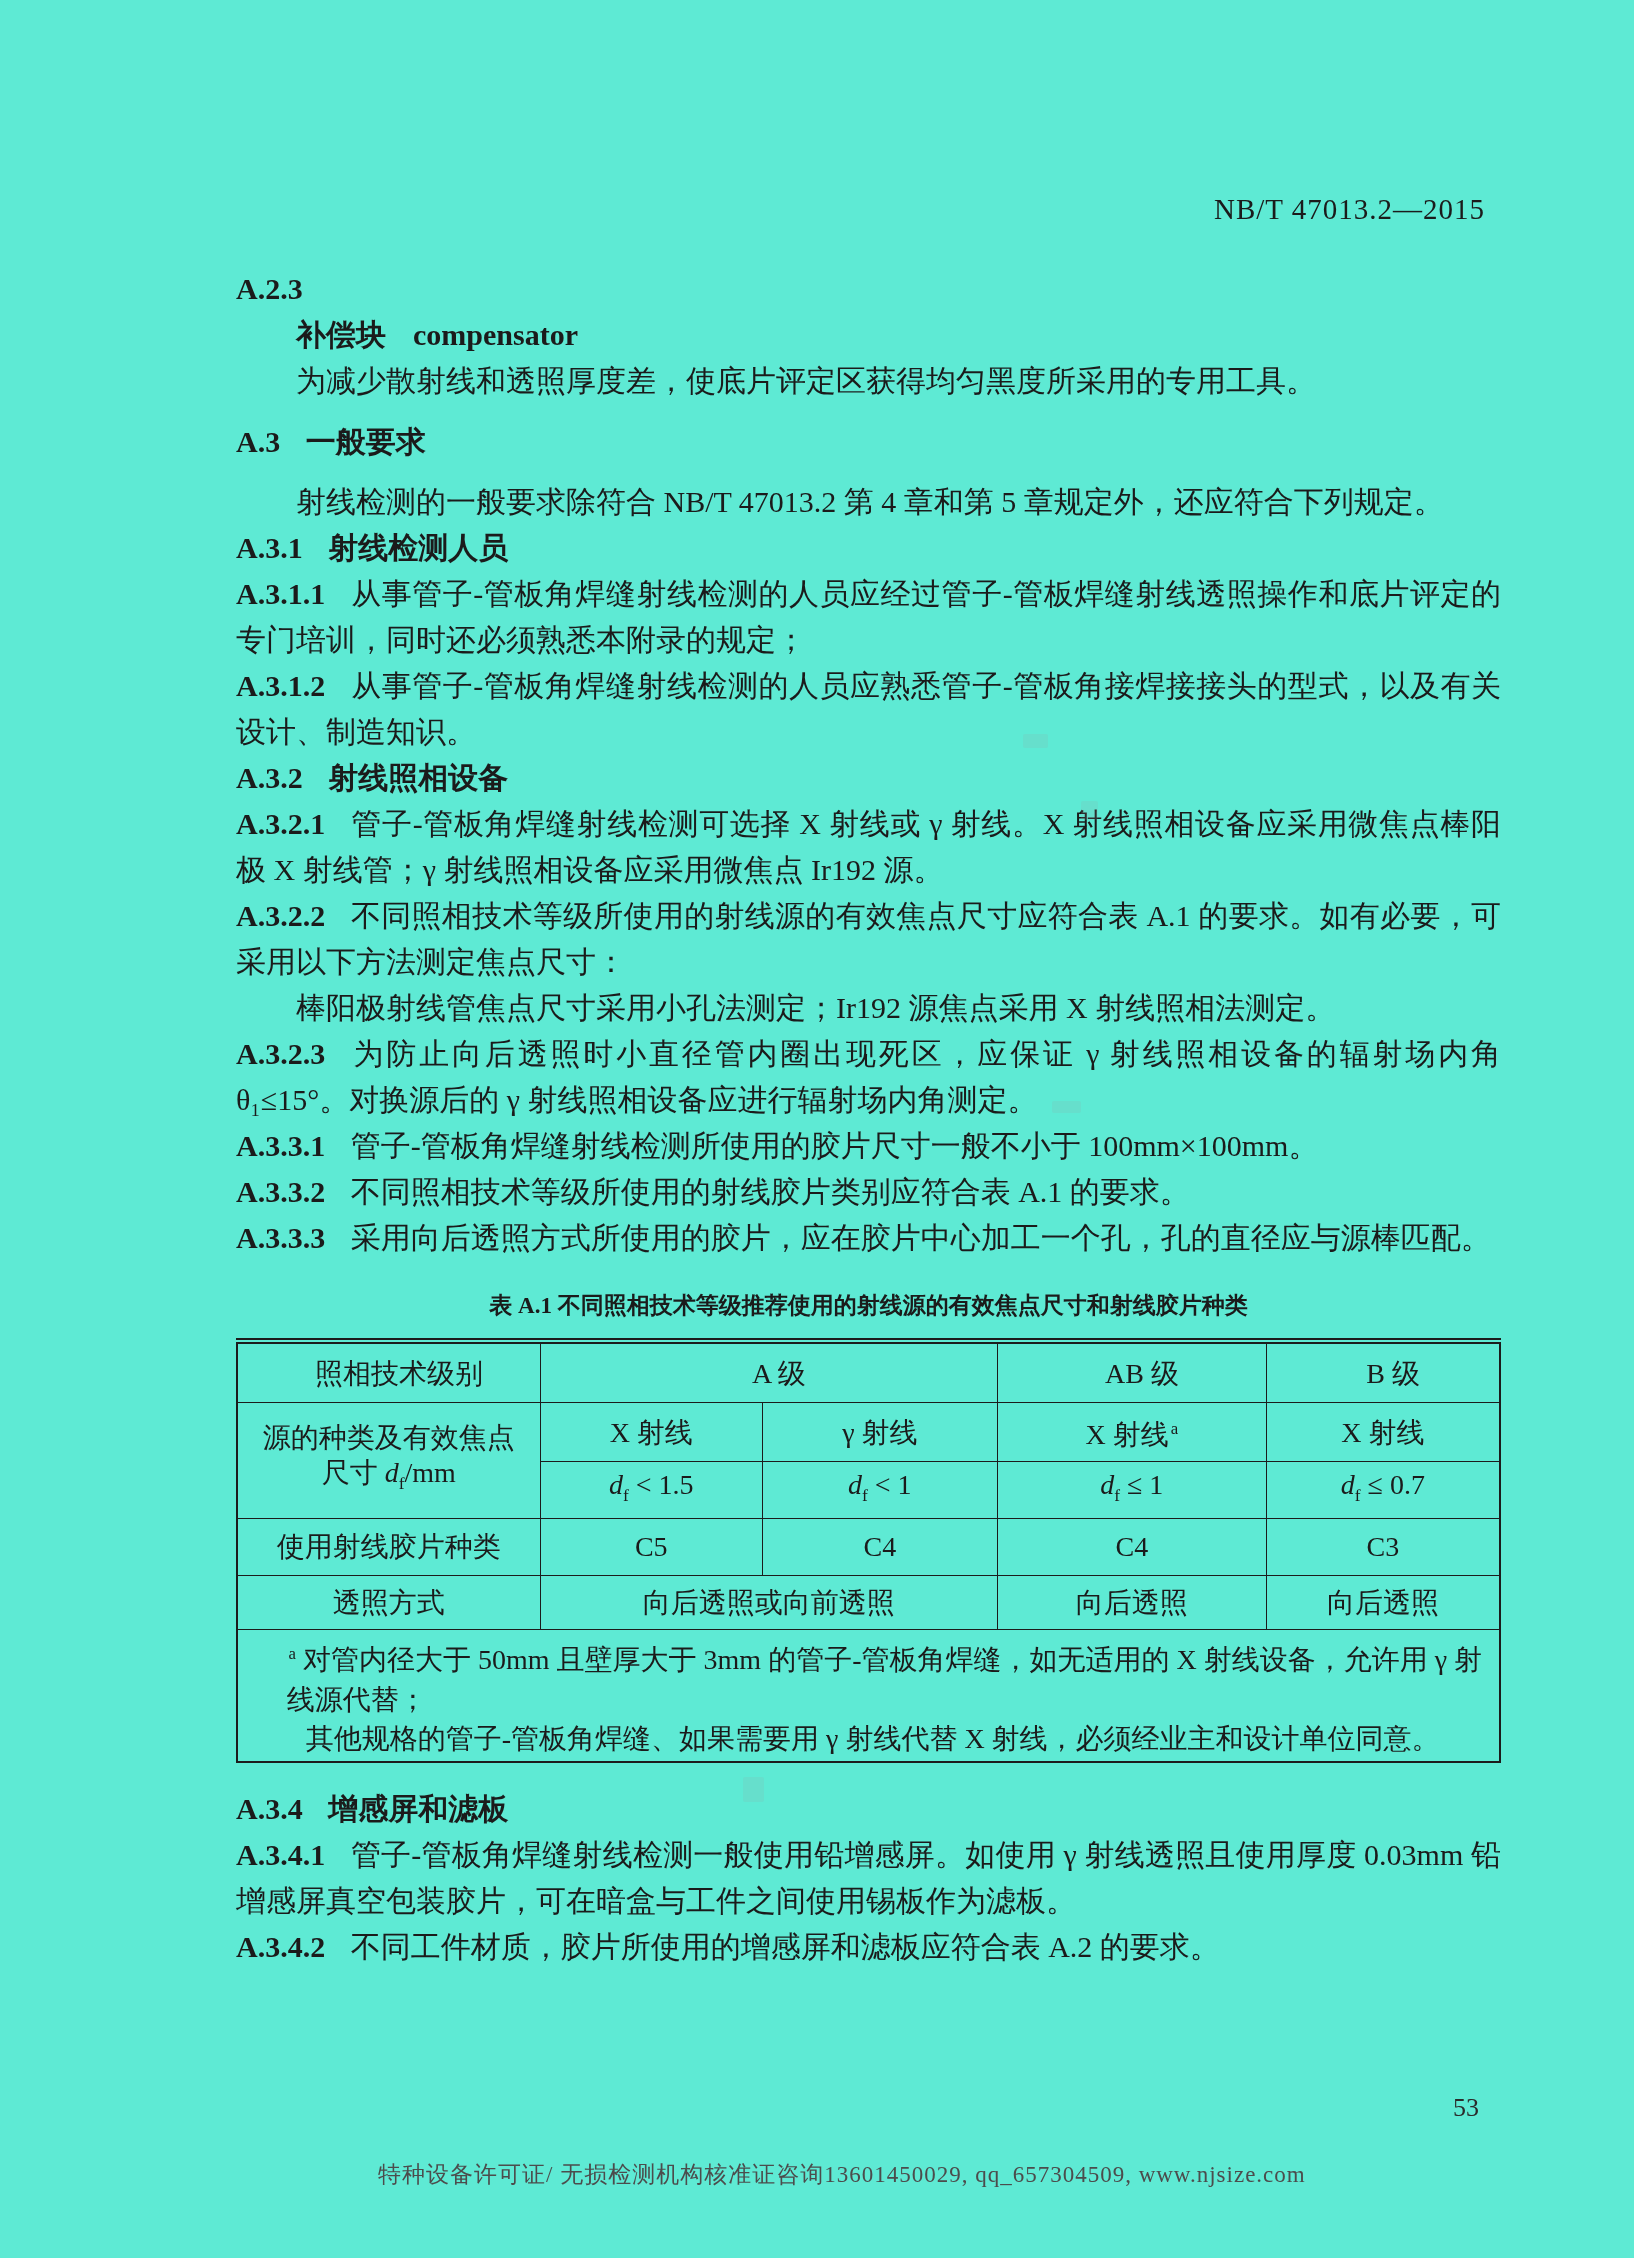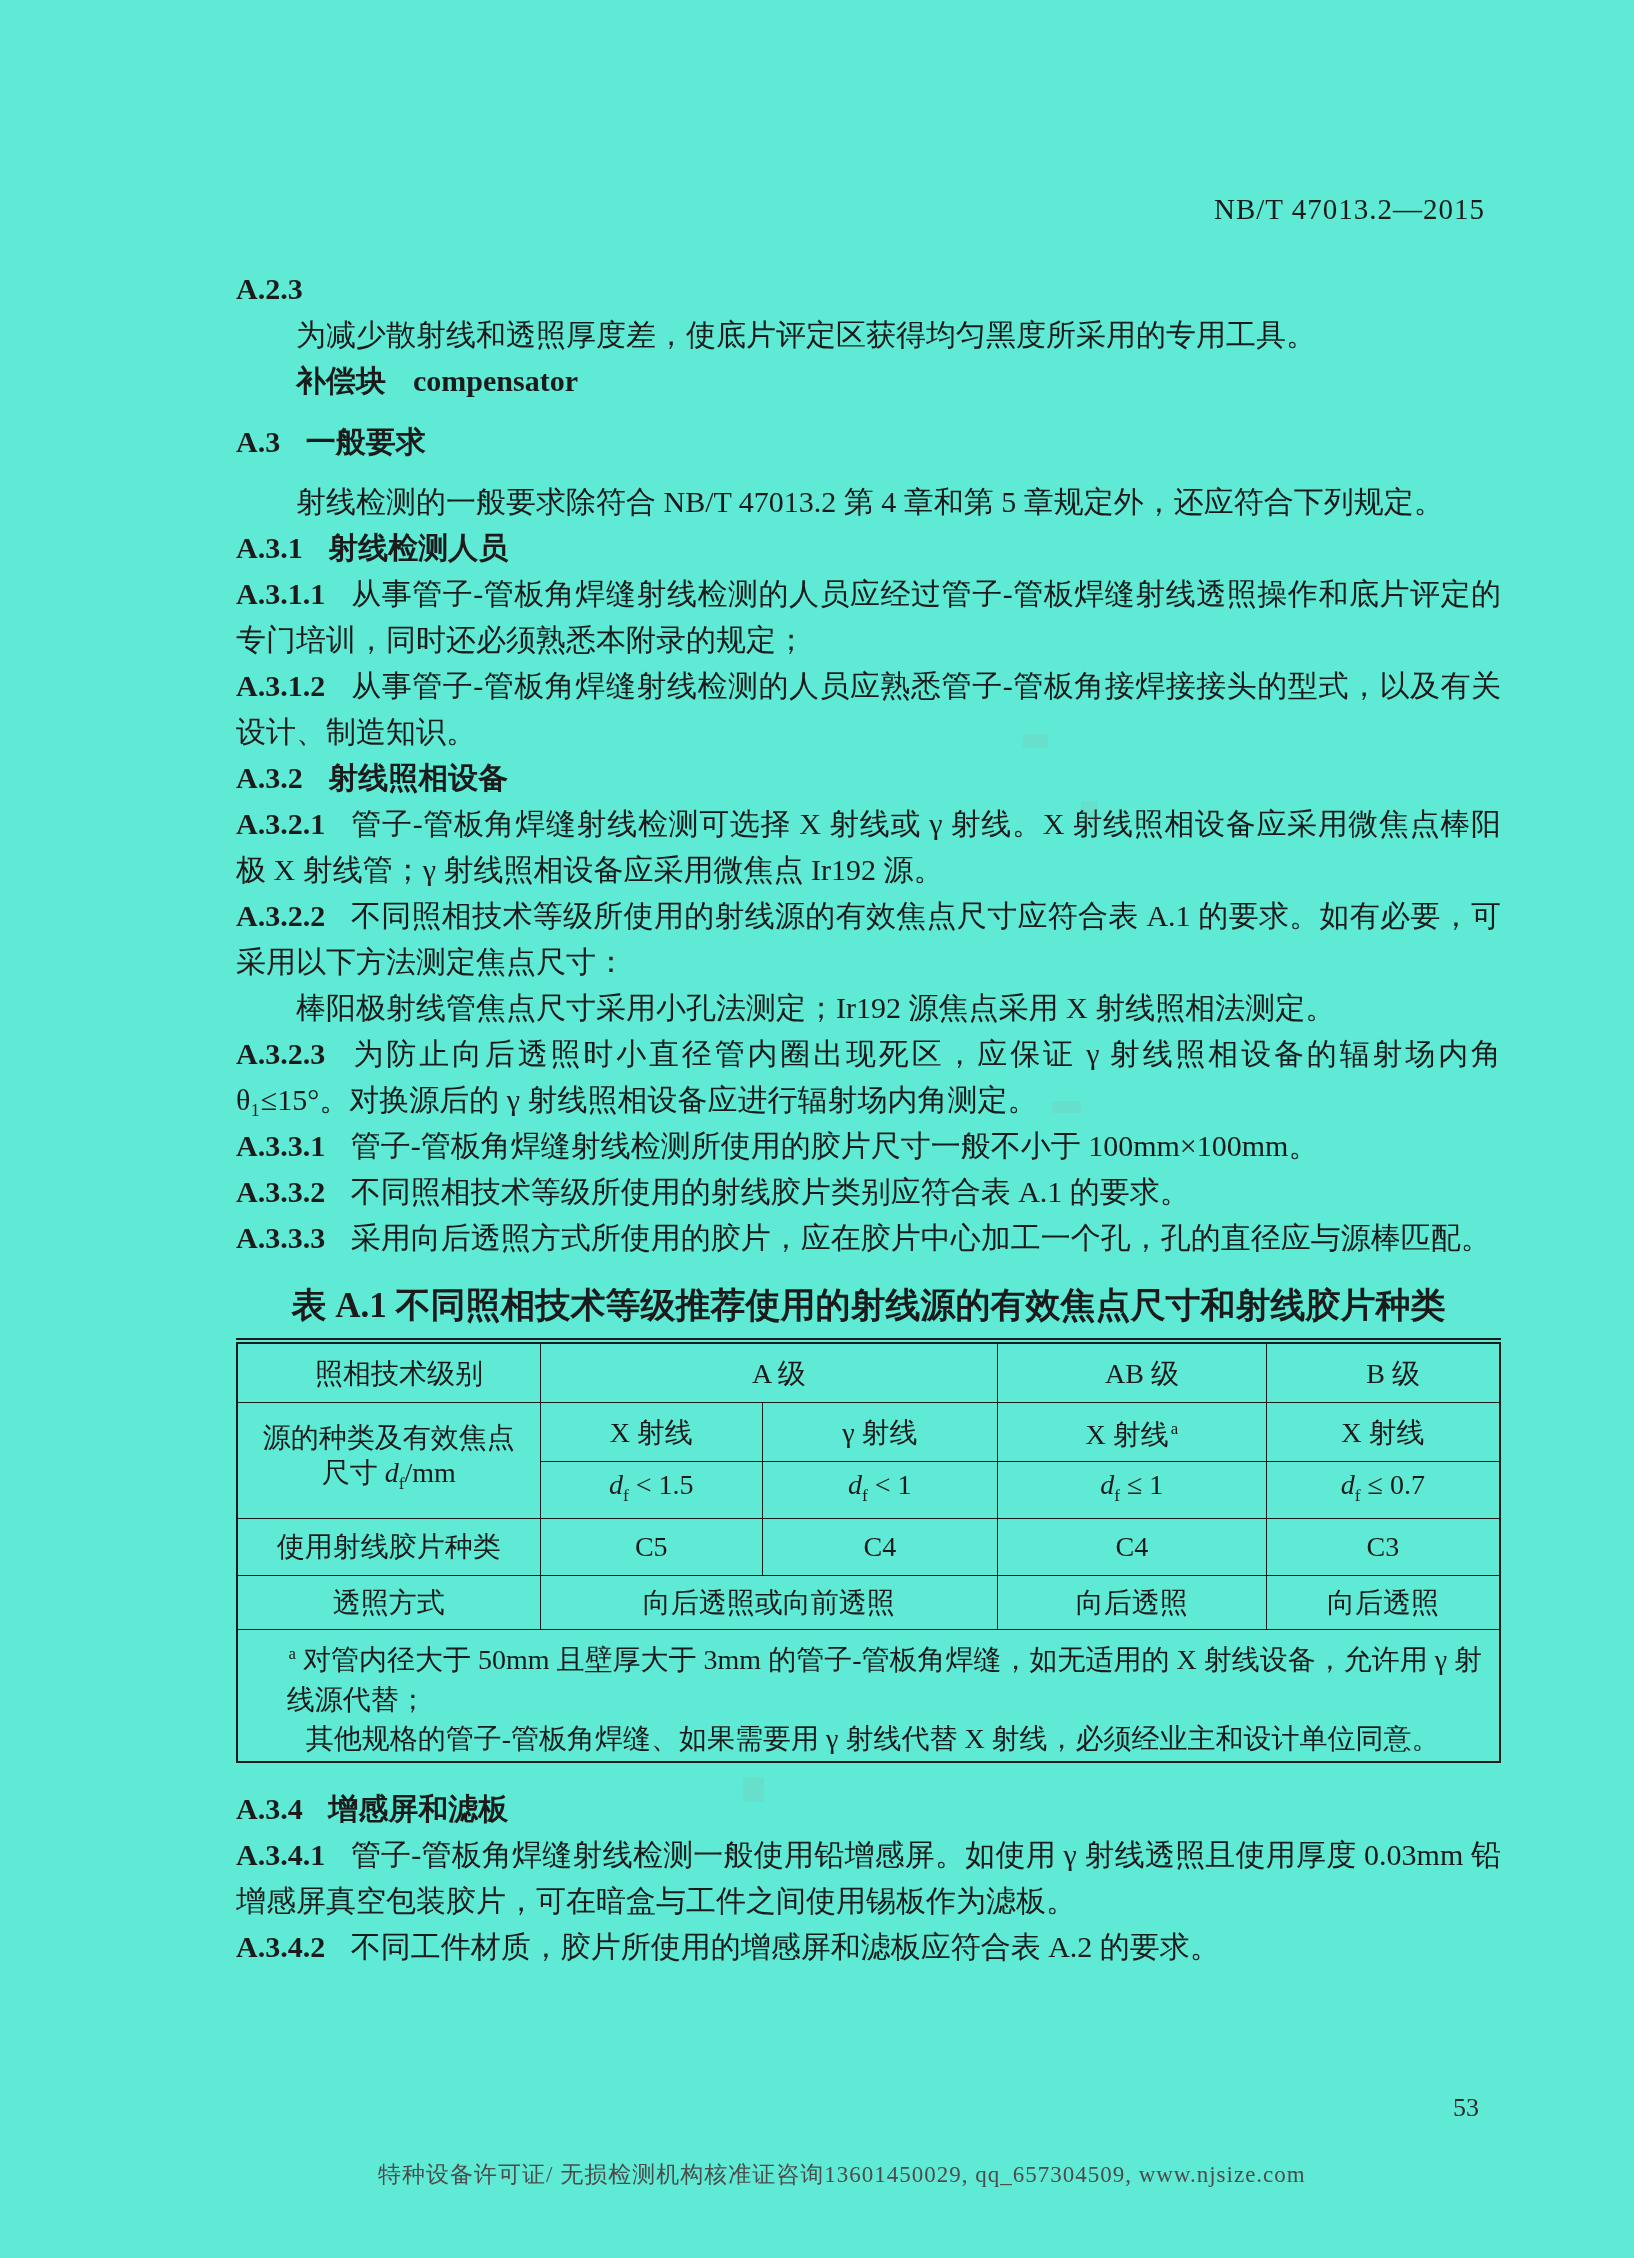--- a/index.html
+++ b/index.html
@@ -24,21 +24,21 @@
   }
   .indent{text-indent:2em;}
   .bold{font-weight:bold;}
   .num{font-weight:bold;margin-right:0.85em;white-space:nowrap;}
   .h2{font-weight:bold;margin-top:15.4px;margin-bottom:13.5px;}
   .h3{font-weight:bold;}
   .term-line{margin-left:2em;font-weight:bold;}
   .term-en{margin-left:0.9em;font-family:"Liberation Serif","DejaVu Serif",serif;}
   .tbl-title{
     margin-top:25px;margin-bottom:13.5px;
-    text-align:center;font-weight:bold;font-size:35px;line-height:39px;
+    text-align:center;font-weight:bold;font-size:23px;line-height:39px;
   }
   table.a1{
     width:100%;border-collapse:collapse;
     border:2.9px solid #1c1c1c;border-top:6.8px double #1c1c1c;
     font-size:28px;
   }
   table.a1 td{
     border:1.9px solid #1c1c1c;
     text-align:center;vertical-align:middle;
     padding:3.9px 7.7px;line-height:35px;
@@ -69,23 +69,23 @@
 <body>
 
 <div class="page">
 
   <div class="std-header">NB/T 47013.2—2015</div>
 
   <div class="content">
 
     <p class="para"><span class="bold">A.2.3</span></p>
 
+    <p class="para term-line"><span>补偿块</span><span class="term-en">compensator</span></p>
+
     <p class="para indent">为减少散射线和透照厚度差，使底片评定区获得均匀黑度所采用的专用工具。</p>
-
-    <p class="para term-line"><span>补偿块</span><span class="term-en">compensator</span></p>
 
     <p class="para h2"><span class="num">A.3</span><span>一般要求</span></p>
 
     <p class="para indent">射线检测的一般要求除符合 NB/T 47013.2 第 4 章和第 5 章规定外，还应符合下列规定。</p>
 
     <p class="para h3"><span class="num">A.3.1</span><span>射线检测人员</span></p>
 
     <p class="para"><span class="num">A.3.1.1</span><span>从事管子-管板角焊缝射线检测的人员应经过管子-管板焊缝射线透照操作和底片评定的专门培训，同时还必须熟悉本附录的规定；</span></p>
 
     <p class="para"><span class="num">A.3.1.2</span><span>从事管子-管板角焊缝射线检测的人员应熟悉管子-管板角接焊接接头的型式，以及有关设计、制造知识。</span></p>

